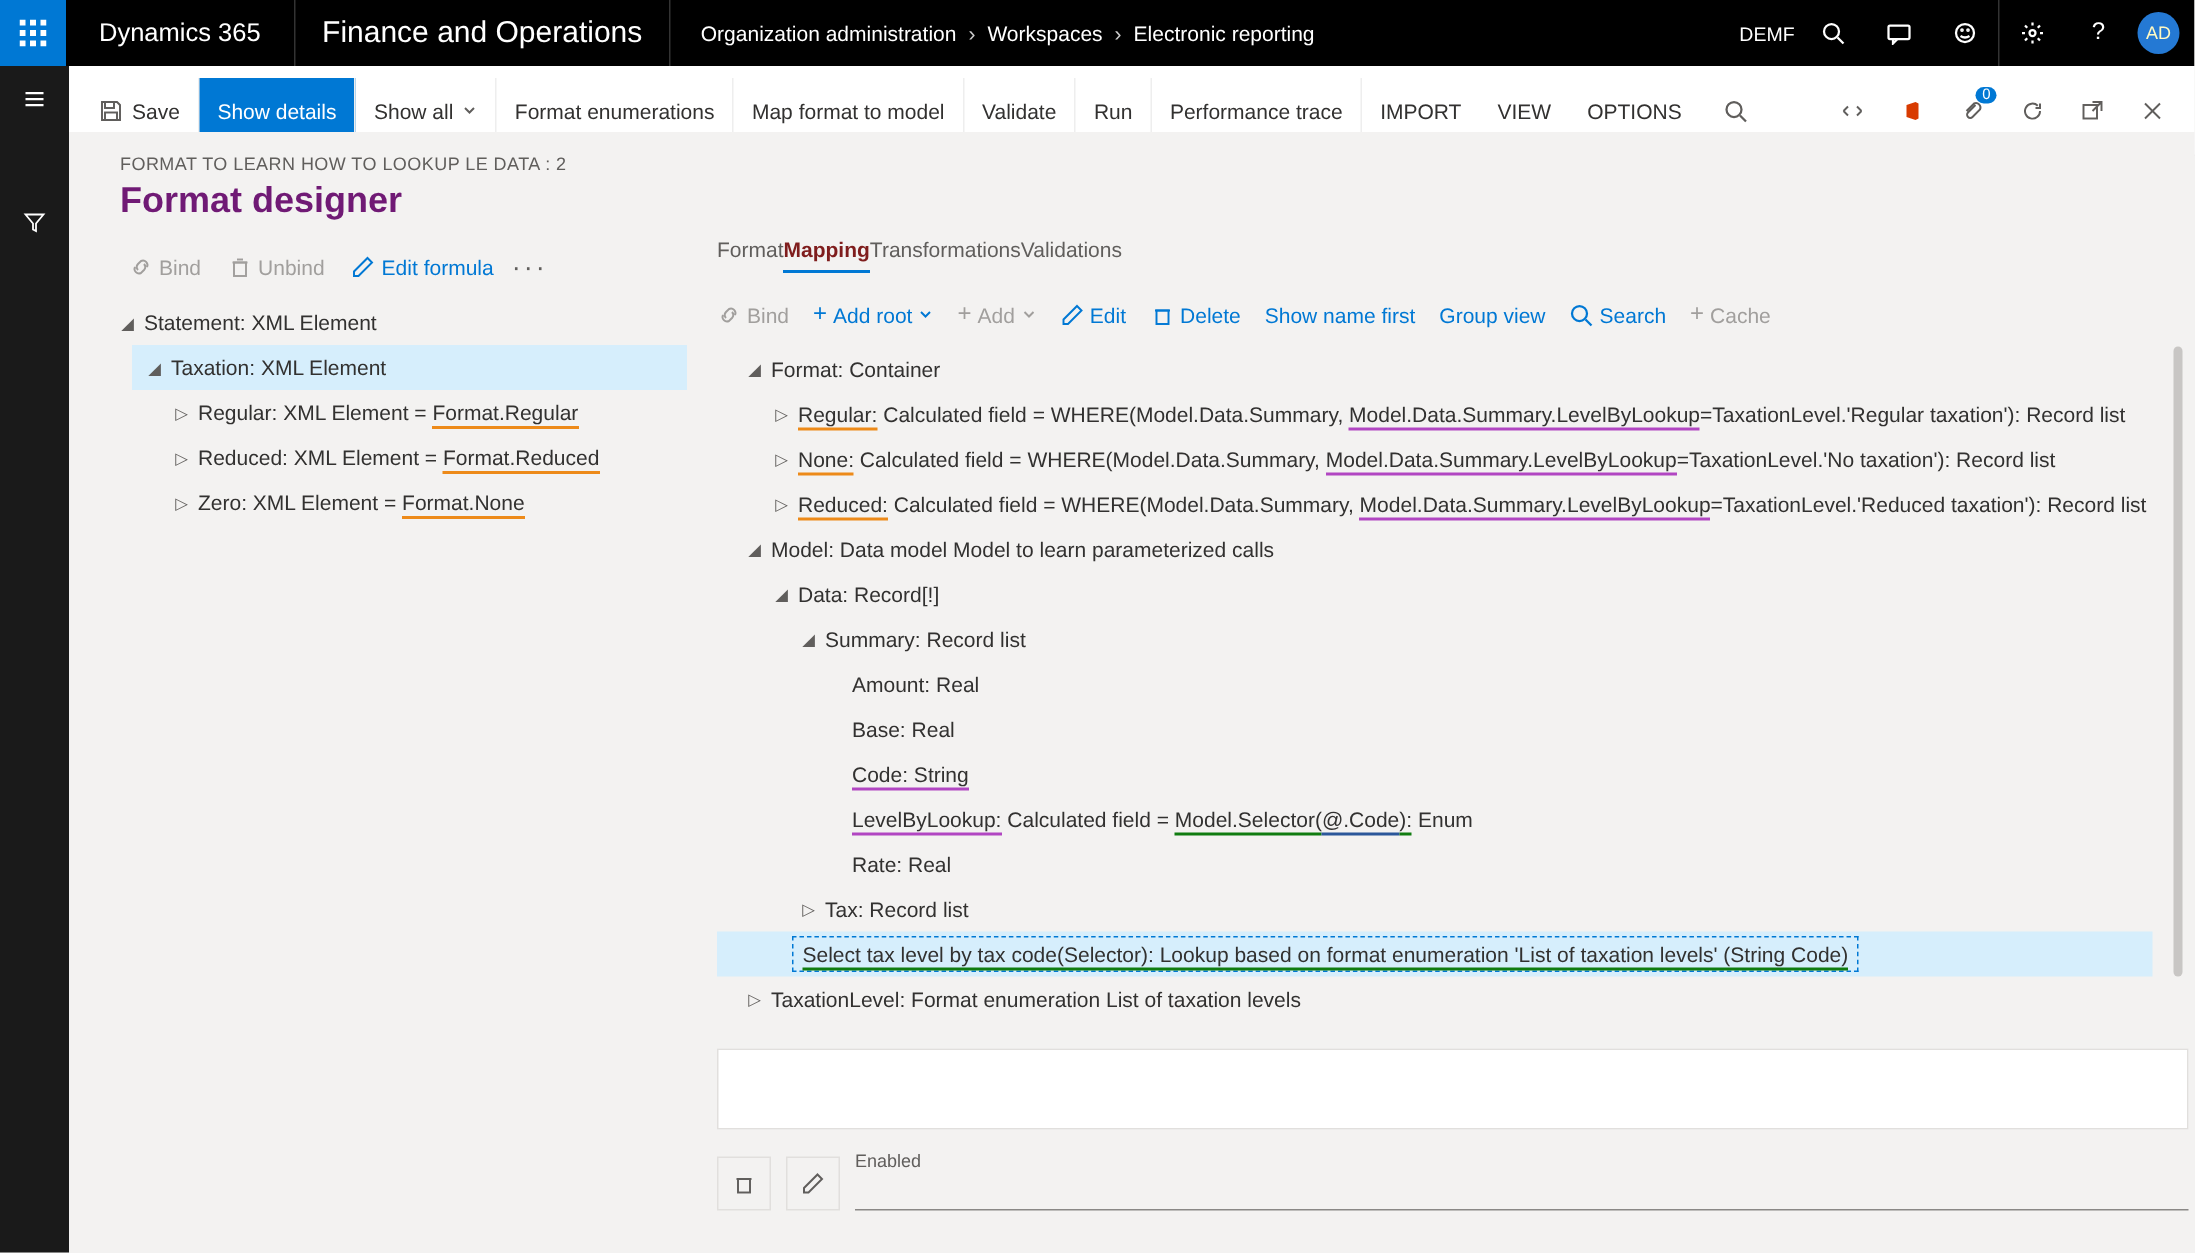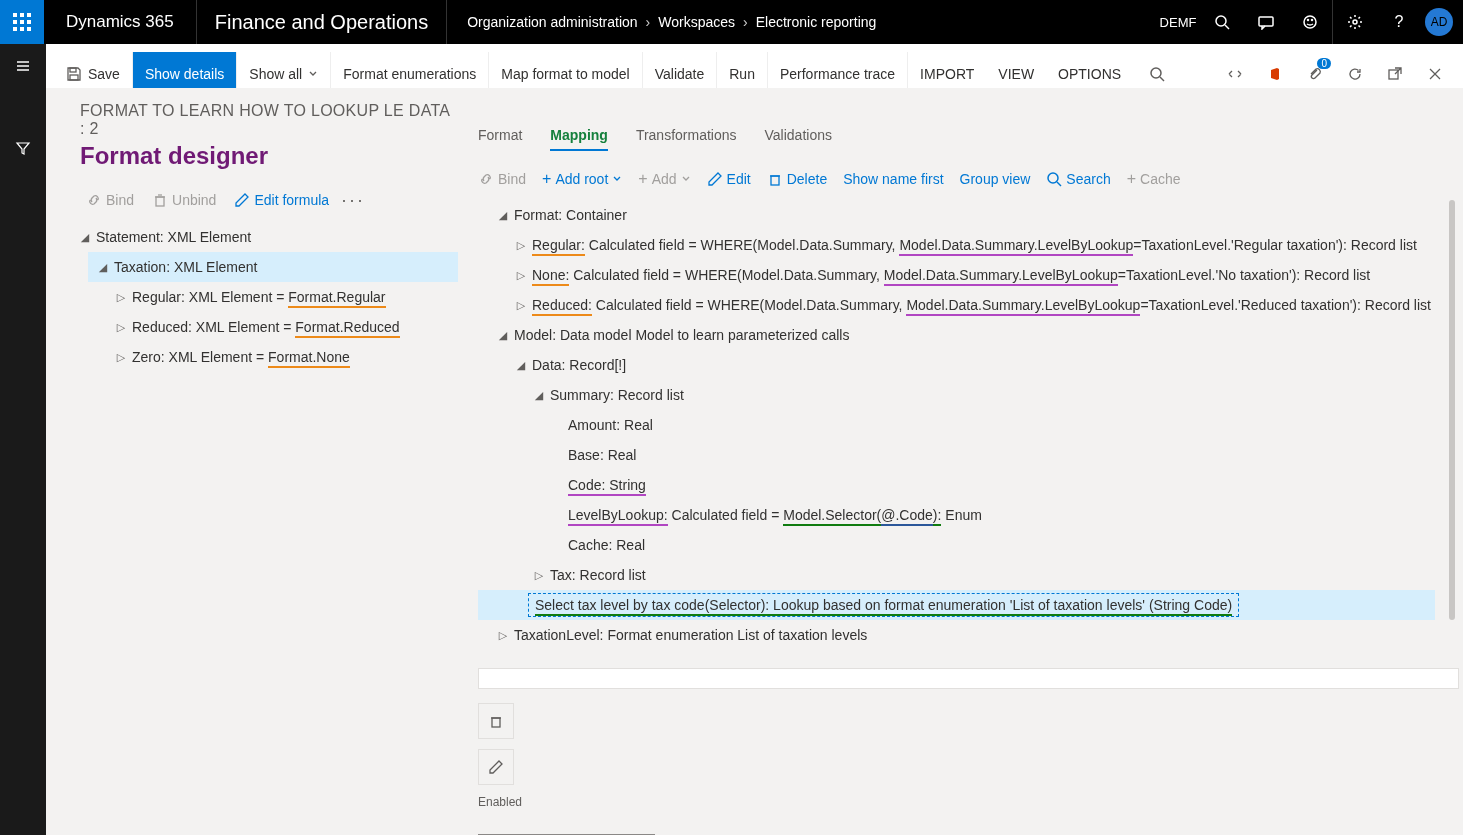--- a/index.html
+++ b/index.html
@@ -8,37 +8,37 @@
   .waffle { width: 44px; height: 44px; background: #0078d4; display: flex; align-items: center; justify-content: center; }
   .waffle svg { width: 18px; height: 18px; fill: #fff; }
   .brand { font-size: 17px; padding: 0 22px; white-space: nowrap; }
   .divider-v { width: 1px; height: 44px; background: #333; }
   .subtitle { font-size: 20px; padding: 0 18px; white-space: nowrap; }
   .breadcrumbs { display: flex; align-items: center; font-size: 14px; gap: 8px; margin-left: 20px; }
   .breadcrumbs .chev { opacity: 0.8; }
   .top-right { margin-left: auto; display: flex; align-items: center; height: 60px; }
   .top-right .item { width: 44px; height: 44px; display: flex; align-items: center; justify-content: center; color: #fff; }
   .top-right .company { font-size: 13px; padding: 0 6px; }
-  .avatar { width: 28px; height: 28px; border-radius: 50%; background: #2479d4; color: #000000; font-size: 12px; display: flex; align-items: center; justify-content: center; margin: 0 10px 0 4px; }
+  .avatar { width: 28px; height: 28px; border-radius: 50%; background: #2479d4; color: #fef9c3; font-size: 12px; display: flex; align-items: center; justify-content: center; margin: 0 10px 0 4px; }
 
   .actionbar { position: absolute; left: 46px; right: 0; top: 44px; height: 60px; background: #fff; border-bottom: 1px solid #e1dfdd; display: flex; align-items: center; padding: 0 8px; color: #323130; }
   .actionbar .btn { padding: 0 12px; height: 44px; display: flex; align-items: center; gap: 6px; border-right: 1px solid #eee; font-size: 14px; cursor: pointer; }
   .actionbar .btn.no-border { border-right: none; }
   .actionbar .btn.active { background: #0078d4; color: #fff; }
   .actionbar .search { margin-left: 4px; width: 40px; display:flex; justify-content:center; }
   .actionbar .spacer { flex: 1; }
   .actionbar .icon-btn { width: 40px; height: 44px; display: flex; align-items: center; justify-content: center; color: #605e5c; position: relative; }
   .badge-num { position: absolute; top: 6px; right: 4px; background: #0078d4; color: #fff; border-radius: 8px; font-size: 10px; padding: 0 4px; }
 
   .leftnav { position: absolute; left: 0; top: 44px; bottom: 0; width: 46px; background: #1a1a1a; color: #fff; }
   .leftnav .nav-btn { width: 46px; height: 44px; display: flex; align-items: center; justify-content: center; color: #fff; }
 
   .workspace { position: absolute; left: 46px; top: 88px; right: 0; bottom: 0; background: #f3f2f1; display: flex; }
   .page-pad { padding: 14px 18px 0 34px; }
-  .crumb-small { font-size: 16px; letter-spacing: 0.3px; color: #605e5c; text-transform: uppercase; margin-bottom: 4px; }
+  .crumb-small { font-size: 12px; letter-spacing: 0.3px; color: #605e5c; text-transform: uppercase; margin-bottom: 4px; }
   .page-title { font-size: 24px; font-weight: 600; color: #701a75; margin-bottom: 14px; }
 
   .left-panel { width: 430px; flex: 0 0 430px; }
   .right-panel { flex: 1; display: flex; flex-direction: column; padding-right: 4px; }
 
   .toolbar-2 { display: flex; align-items: center; gap: 6px; padding: 4px 0 10px 0; color: #605e5c; font-size: 14px; }
   .toolbar-2 .tb { display: flex; align-items: center; gap: 4px; padding: 4px 6px; white-space: nowrap; }
   .toolbar-2 .tb.primary { color: #0078d4; }
   .toolbar-2 .tb.muted { color: #a19f9d; }
   .toolbar-2 .dots { font-size: 18px; letter-spacing: 2px; color: #605e5c; }
@@ -48,44 +48,44 @@
   .tree .row.sel { background: #d6eefc; }
   .tree .caret { width: 14px; text-align: center; color: #605e5c; font-size: 11px; }
   .tree .row .label { padding-left: 4px; }
   .ind-1 { margin-left: 18px; }
   .ind-2 { margin-left: 36px; }
   .orange-ul { border-bottom: 2px solid #ed8a19; padding-bottom: 1px; }
   .purple-ul { border-bottom: 2px solid #b146c2; padding-bottom: 1px; }
   .green-ul { border-bottom: 2px solid #107c10; padding-bottom: 1px; }
   .blue-ul  { border-bottom: 2px solid #2b579a; padding-bottom: 1px; }
 
-  .tabs { display: flex; gap: 28px; padding: 8px 0 10px 0; border-bottom: 1px solid transparent; color: #605e5c; }
+  .tabs { display: flex; padding: 8px 0 10px 0; border-bottom: 1px solid transparent; color: #605e5c; }
   .tabs .tab { padding-bottom: 6px; }
-  .tabs .tab.active { color: #15803d; border-bottom: 2px solid #0078d4; font-weight: 600; }
+  .tabs .tab.active { color: #7f1d1d; border-bottom: 2px solid #0078d4; font-weight: 600; }
 
   .right-toolbar { display: flex; align-items: center; gap: 16px; flex-wrap: wrap; padding: 8px 0 12px 0; font-size: 14px; }
   .right-toolbar .rb { display: flex; align-items: center; gap: 4px; white-space: nowrap; }
   .link-blue { color: #0078d4; }
   .link-muted { color: #a19f9d; }
 
   .ds-tree { position: relative; padding-right: 24px; }
   .ds-tree .drow { display: flex; align-items: center; height: 30px; white-space: nowrap; }
   .ds-tree .drow .caret { width: 14px; text-align:center; color:#605e5c; font-size:11px; }
   .ds-tree .drow .txt { padding-left: 4px; }
   .d0 { padding-left: 18px; }
   .d1 { padding-left: 36px; }
   .d2 { padding-left: 54px; }
   .d3 { padding-left: 72px; }
   .d-sel { background: #d6eefc; }
   .d-sel .box { border: 1px dashed #0078d4; padding: 3px 6px; }
 
   .scroll-stub { position:absolute; top:0; right:4px; width:6px; height:420px; background:#c8c6c4; border-radius:3px; }
 
   .bottom-block { margin-top: 18px; background:#fff; border:1px solid #e1dfdd; height:54px; }
-  .bottom-bar { margin-top: 14px; display:flex; align-items:flex-start; gap:10px;flex-direction:column; }
+  .bottom-bar { margin-top: 14px; display:flex; align-items:flex-end; gap:10px; }
   .icon-sq { width:36px; height:36px; background:#f3f2f1; border:1px solid #e1dfdd; display:flex; align-items:center; justify-content:center; color:#605e5c; }
   .enabled-col { display:flex; flex-direction:column; flex:1; }
   .enabled-label { font-size:12px; color:#605e5c; }
   .enabled-input { height:26px; border-bottom:1px solid #8a8886; background:transparent; width:100%; border-top:none; border-left:none; border-right:none; }
 
   svg.ico16 { width:16px; height:16px; }
 </style>
 </head>
 <body>
 
@@ -404,21 +404,21 @@
       <div class="drow d3">
           <span class="caret" style="visibility:hidden">▷</span>
           <span class="txt"><span class="purple-ul">Code: String</span></span>
         </div>
       <div class="drow d3">
           <span class="caret" style="visibility:hidden">▷</span>
           <span class="txt"><span class="purple-ul">LevelByLookup:</span><span> Calculated field  =  </span><span class="green-ul">Model.Selector(</span><span class="blue-ul">@.Code</span><span class="green-ul">):</span><span> Enum</span></span>
         </div>
       <div class="drow d3">
           <span class="caret" style="visibility:hidden">▷</span>
-          <span class="txt">Cache: Real</span>
+          <span class="txt">Rate: Real</span>
         </div>
       <div class="drow d2">
           <span class="caret">▷</span>
           <span class="txt">Tax: Record list</span>
         </div>
       <div class="drow d1 d-sel">
           <span class="caret" style="visibility:hidden">▷</span>
           <span class="box"><span class="green-ul">Select tax level by tax code(Selector): Lookup based on format enumeration 'List of taxation levels' (String Code)</span></span>
         </div>
       <div class="drow d0">

